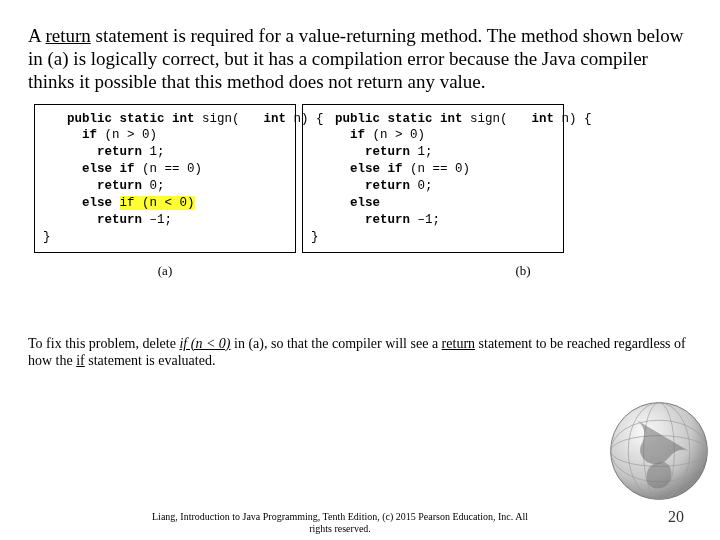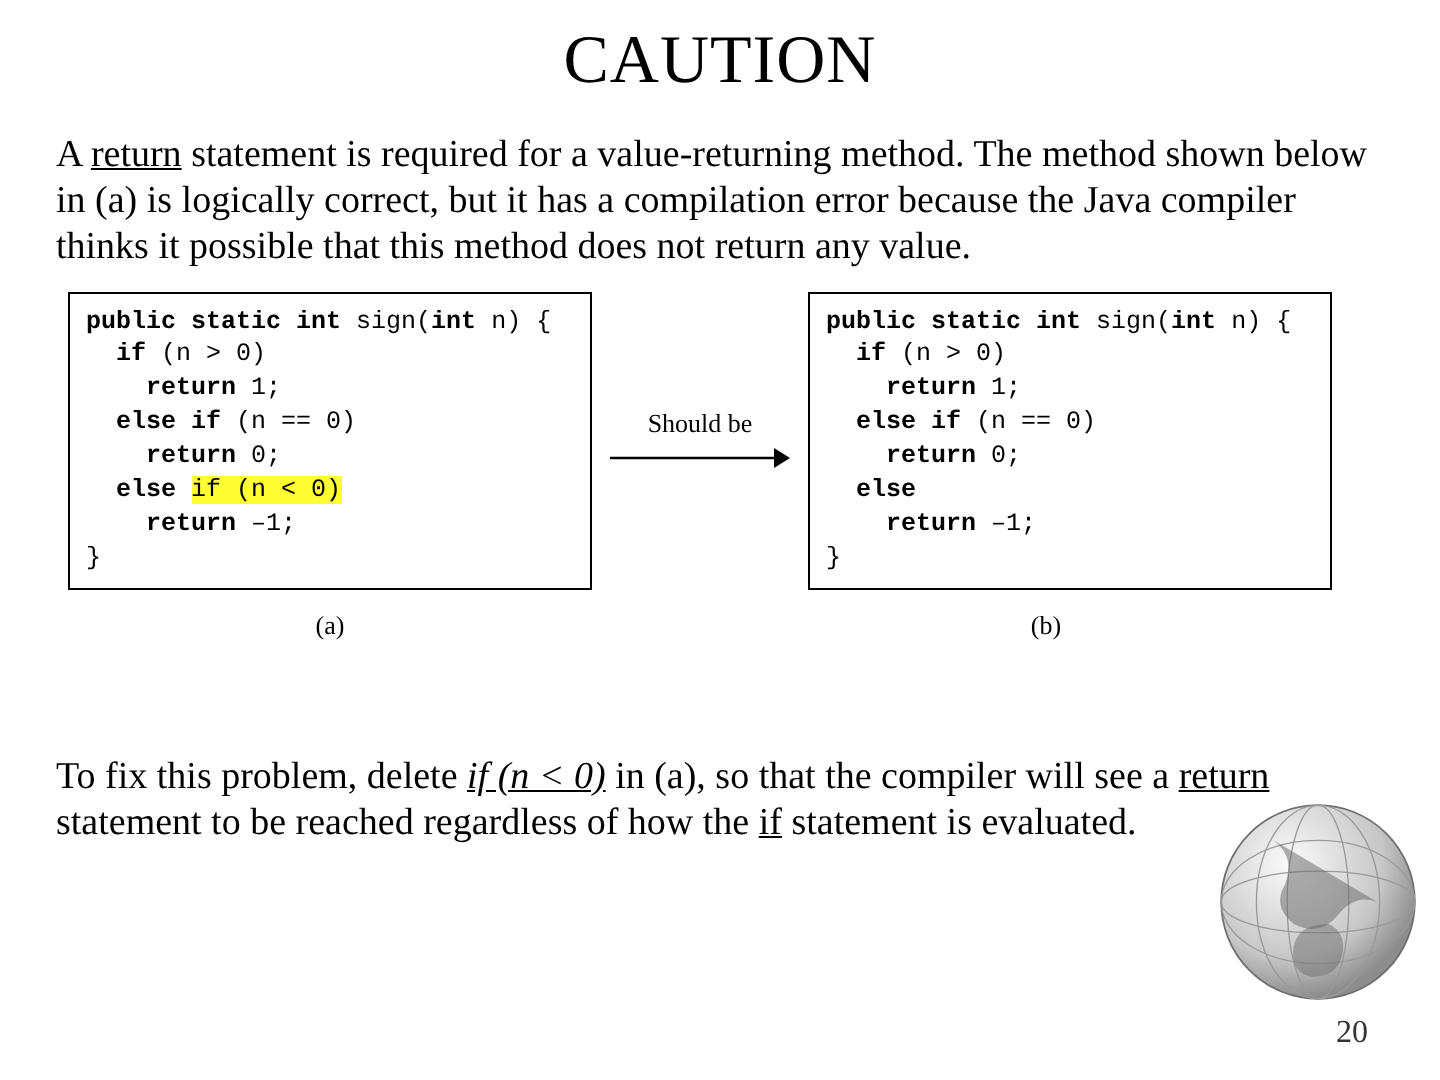--- a/index.html
+++ b/index.html
@@ -45,21 +45,21 @@
     border: 1px solid #000;
     padding: 6px 8px 6px 8px;
     font-family: "Courier New", Courier, monospace;
     font-size: 12.5px;
     line-height: 1.35;
     white-space: pre;
     box-sizing: border-box;
   }
   .codebox-a { width: 262px; }
   .codebox-b { width: 262px; }
-  .codebox .kw { font-weight: bold; }
+  .codebox .kw { font-weight: bold; margin-left: 24px; }
   .hl { background: #ffff33; }
   .should-col {
     display: flex;
     flex-direction: column;
     align-items: center;
     justify-content: center;
     width: 96px;
   }
   .should-label {
     font-family: "Times New Roman", serif;
@@ -73,21 +73,21 @@
   }
   .caption {
     font-family: "Times New Roman", serif;
     font-size: 13px;
     text-align: center;
   }
   .cap-a { width: 262px; }
   .cap-gap { width: 96px; }
   .cap-b { width: 262px; }
   .para2 {
-    font-size: 19px;
+    font-size: 14px;
     line-height: 1.22;
     margin-top: 56px;
     font-family: Liberation Serif, serif;
   }
   .footer {
     position: absolute;
     bottom: 6px;
     left: 0;
     right: 40px;
     text-align: center;
@@ -110,43 +110,35 @@
     height: 110px;
     opacity: 0.85;
   }
   .globe svg { width: 100%; height: 100%; }
 </style>
 </head>
 <body>
 
 <div class="slide">
 
-  <div class="title">CAUTION</div>
 
   <p class="para">
     <span>A </span><span class="u">return</span><span> statement is required for a value-returning method. The method shown below in (a) is logically correct, but it has a compilation error because the Java compiler thinks it possible that this method does not return any value.</span>
   </p>
 
   <div class="figure-row">
     <div class="codebox codebox-a"><span class="kw">public static int </span><span>sign(</span><span class="kw">int</span><span> n) {</span>
   <span class="kw">if</span><span> (n &gt; 0)</span>
     <span class="kw">return</span><span> 1;</span>
   <span class="kw">else if</span><span> (n == 0)</span>
     <span class="kw">return</span><span> 0;</span>
   <span class="kw">else </span><span class="hl">if (n &lt; 0)</span>
     <span class="kw">return</span><span> –1;</span>
 <span>}</span></div>
 
-    <div class="should-col">
-      <div class="should-label">Should be</div>
-      <svg width="90" height="14" viewBox="0 0 90 14">
-        <line x1="0" y1="7" x2="82" y2="7" stroke="#000" stroke-width="1.2"></line>
-        <polygon points="82,2 90,7 82,12" fill="#000"></polygon>
-      </svg>
-    </div>
 
     <div class="codebox codebox-b"><span class="kw">public static int </span><span>sign(</span><span class="kw">int</span><span> n) {</span>
   <span class="kw">if</span><span> (n &gt; 0)</span>
     <span class="kw">return</span><span> 1;</span>
   <span class="kw">else if</span><span> (n == 0)</span>
     <span class="kw">return</span><span> 0;</span>
   <span class="kw">else</span>
     <span class="kw">return</span><span> –1;</span>
 <span>}</span></div>
   </div>
@@ -173,16 +165,20 @@
       <circle cx="50" cy="50" r="44" fill="url(#g)" stroke="#555" stroke-width="0.8"></circle>
       <ellipse cx="50" cy="50" rx="44" ry="14" fill="none" stroke="#888" stroke-width="0.6"></ellipse>
       <ellipse cx="50" cy="50" rx="44" ry="28" fill="none" stroke="#888" stroke-width="0.6"></ellipse>
       <ellipse cx="50" cy="50" rx="14" ry="44" fill="none" stroke="#888" stroke-width="0.6"></ellipse>
       <ellipse cx="50" cy="50" rx="28" ry="44" fill="none" stroke="#888" stroke-width="0.6"></ellipse>
       <path d="M30 22 q10 8 5 20 q-6 10 4 18 q12 6 20 -4 q8 -10 18 -6" fill="#555" opacity="0.55"></path>
       <path d="M55 60 q8 4 6 14 q-2 10 -14 10 q-10 -2 -8 -14 q2 -10 16 -10" fill="#555" opacity="0.5"></path>
     </svg>
   </div>
 
+  <div class="footer">
+    <span>Liang, Introduction to Java Programming, Tenth Edition, (c) 2015 Pearson Education, Inc. All</span><br>
+    <span>rights reserved.</span>
+  </div>
 
   <div class="pagenum">20</div>
 
 </div>
 
 </body></html>

